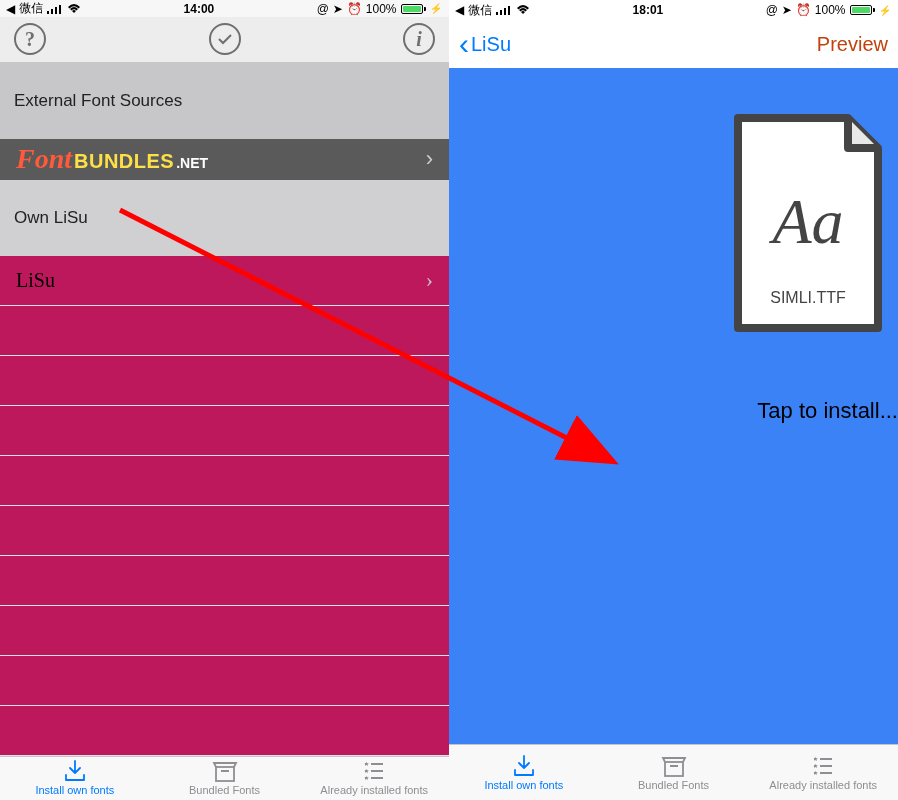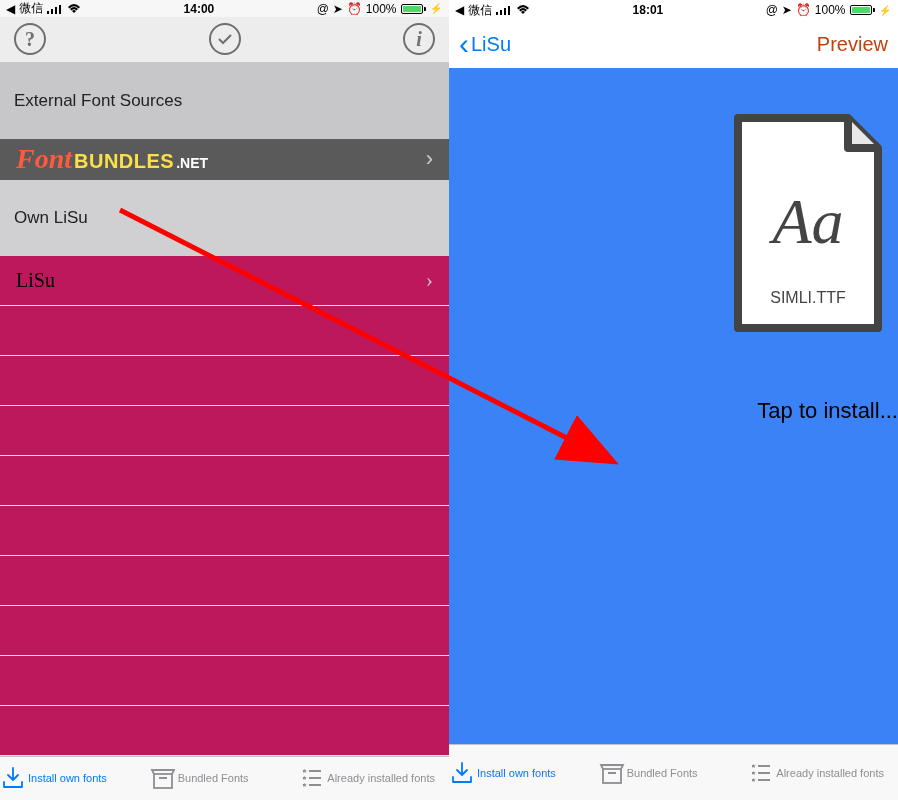--- a/index.html
+++ b/index.html
@@ -163,20 +163,21 @@
   .tab-bar {
     height: 56px;
     background: #f8f8f8;
     border-top: 1px solid #c4c4c6;
     display: flex;
     justify-content: space-around;
     align-items: center;
   }
   .tab-item {
     display: flex;
+    flex-direction: column;
     align-items: center;
     gap: 2px;
     color: #8e8e93;
     font-size: 11px;
     flex: 1;
   }
   .tab-item.active { color: #007aff; }
   .tab-icon {
     width: 26px;
     height: 22px;

